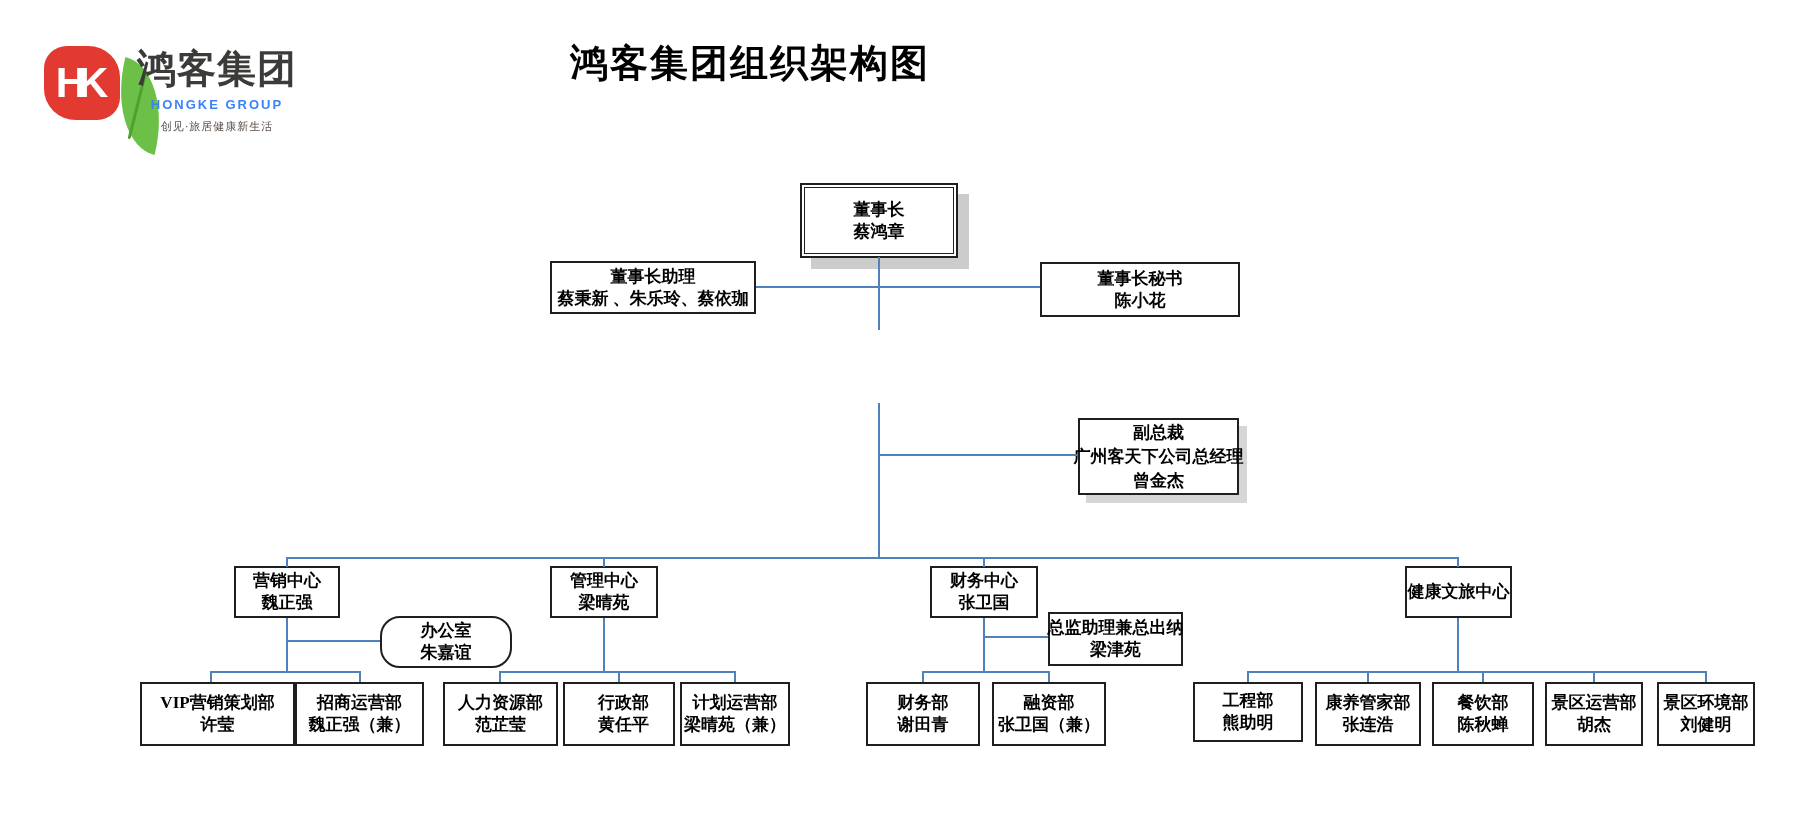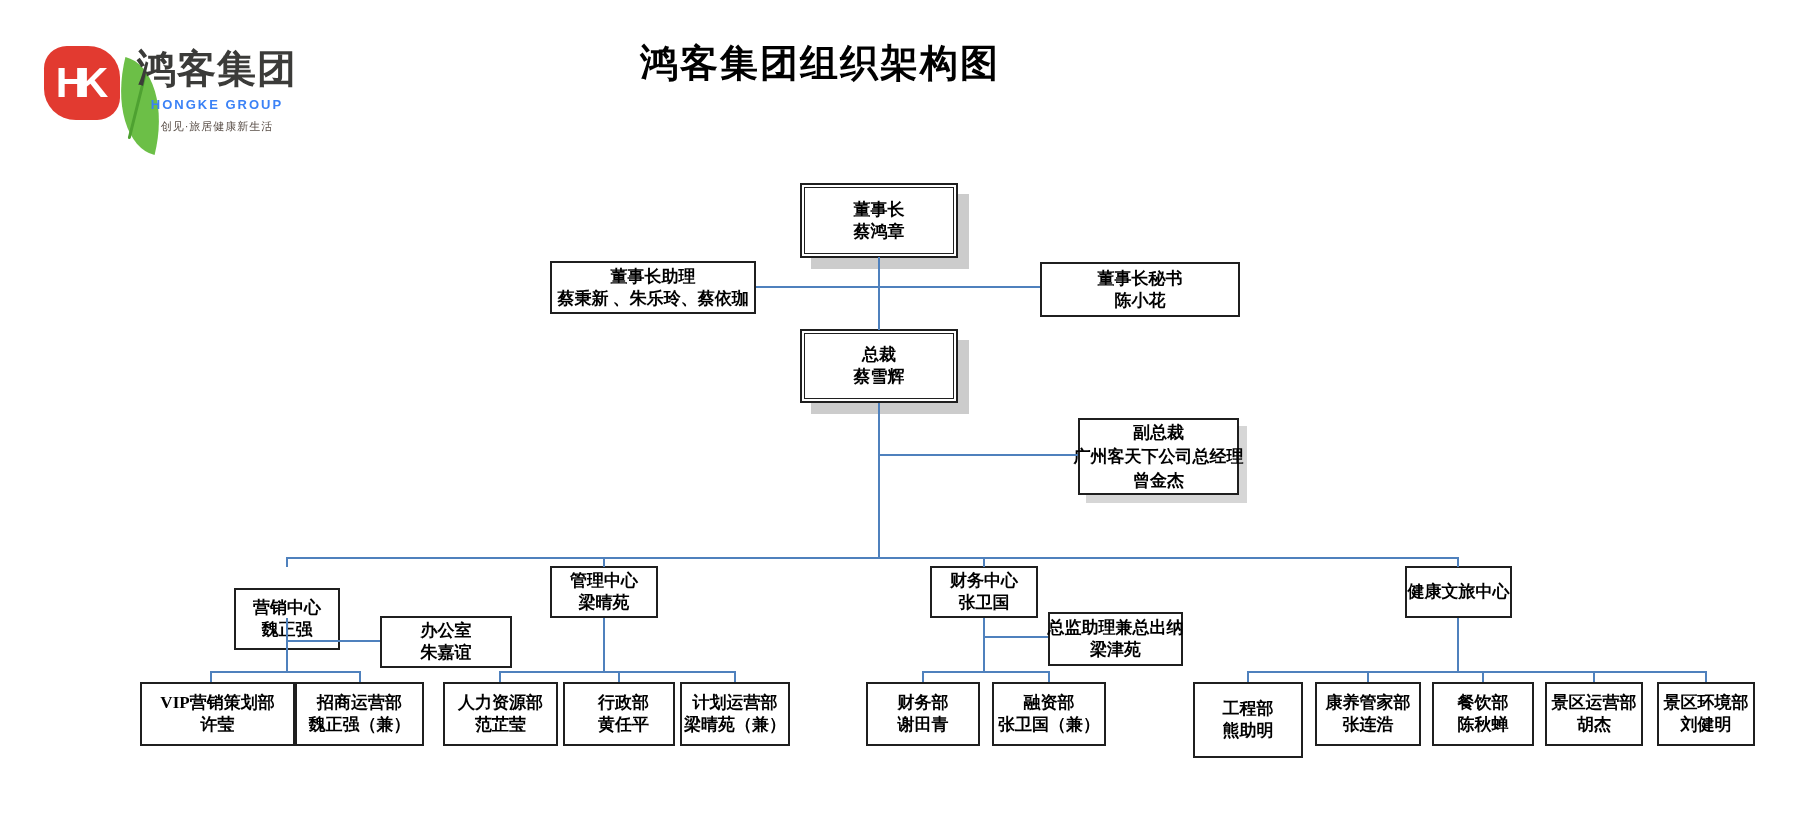--- a/index.html
+++ b/index.html
@@ -36,21 +36,21 @@
   }
   .brand-en {
     font-family:"Liberation Sans","DejaVu Sans",sans-serif; font-weight:bold;
     font-size:13px; color:#3b82f6; letter-spacing:2px; margin-top:1px;
   }
   .brand-tag {
     font-family:"Liberation Sans","DejaVu Sans",sans-serif;
     font-size:11px; color:#5a4f48; letter-spacing:1px; margin-top:7px; white-space:nowrap;
   }
   .page-title {
-    position:absolute; left:500px; top:38px; width:500px; text-align:right;
+    position:absolute; left:500px; top:38px; width:500px; text-align:center;
     font-size:38px; font-weight:bold; letter-spacing:2px; white-space:nowrap;
   }
   
   .ln { position:absolute; background:#4f81bd; z-index:20; }
   
   .node {
     position:absolute; background:#ffffff; border:2px solid #1f1f1f; z-index:10;
     display:flex; flex-direction:column; align-items:center; justify-content:center;
     font-size:17px; font-weight:bold; line-height:22px; text-align:center; white-space:nowrap;
   }
@@ -129,37 +129,33 @@
   <div class="node" style="left:550px; top:261px; width:206px; height:53px;">
     <div class="nl">董事长助理</div>
     <div class="nl">蔡秉新 、朱乐玲、蔡依珈</div>
   </div>
 
   <div class="node" style="left:1040px; top:262px; width:200px; height:55px;">
     <div class="nl">董事长秘书</div>
     <div class="nl">陈小花</div>
   </div>
 
-  <div class="node dbl" style="left:800px; top:329px; width:158px; height:74px;">
-    <div class="nl">总裁</div>
-    <div class="nl">蔡雪辉</div>
-  </div>
 
   <div class="node shadow-sm" style="left:1078px; top:418px; width:161px; height:77px; line-height:24px;">
     <div class="nl">副总裁</div>
     <div class="nl">广州客天下公司总经理</div>
     <div class="nl">曾金杰</div>
   </div>
 
-  <div class="node" style="left:234px; top:588px; width:106px; height:62px;text-align:right;">
+  <div class="node" style="left:234px; top:566px; width:106px; height:52px;text-align:right;">
     <div class="nl">营销中心</div>
     <div class="nl">魏正强</div>
   </div>
 
-  <div class="node" style="left:380px; top:616px; width:132px; height:52px;">
+  <div class="node" style="left:380px; top:616px; width:132px; height:52px;border-radius:20px;">
     <div class="nl">办公室</div>
     <div class="nl">朱嘉谊</div>
   </div>
 
   <div class="node" style="left:550px; top:566px; width:108px; height:52px;">
     <div class="nl">管理中心</div>
     <div class="nl">梁晴苑</div>
   </div>
 
   <div class="node" style="left:930px; top:566px; width:108px; height:52px;">
@@ -204,21 +200,21 @@
   <div class="node" style="left:866px; top:682px; width:114px; height:64px;">
     <div class="nl">财务部</div>
     <div class="nl">谢田青</div>
   </div>
 
   <div class="node" style="left:992px; top:682px; width:114px; height:64px;">
     <div class="nl">融资部</div>
     <div class="nl">张卫国（兼）</div>
   </div>
 
-  <div class="node" style="left:1193px; top:682px; width:110px; height:76px;">
+  <div class="node" style="left:1193px; top:682px; width:110px; height:60px;">
     <div class="nl">工程部</div>
     <div class="nl">熊助明</div>
   </div>
 
   <div class="node" style="left:1315px; top:682px; width:106px; height:64px;">
     <div class="nl">康养管家部</div>
     <div class="nl">张连浩</div>
   </div>
 
   <div class="node" style="left:1432px; top:682px; width:102px; height:64px;">

